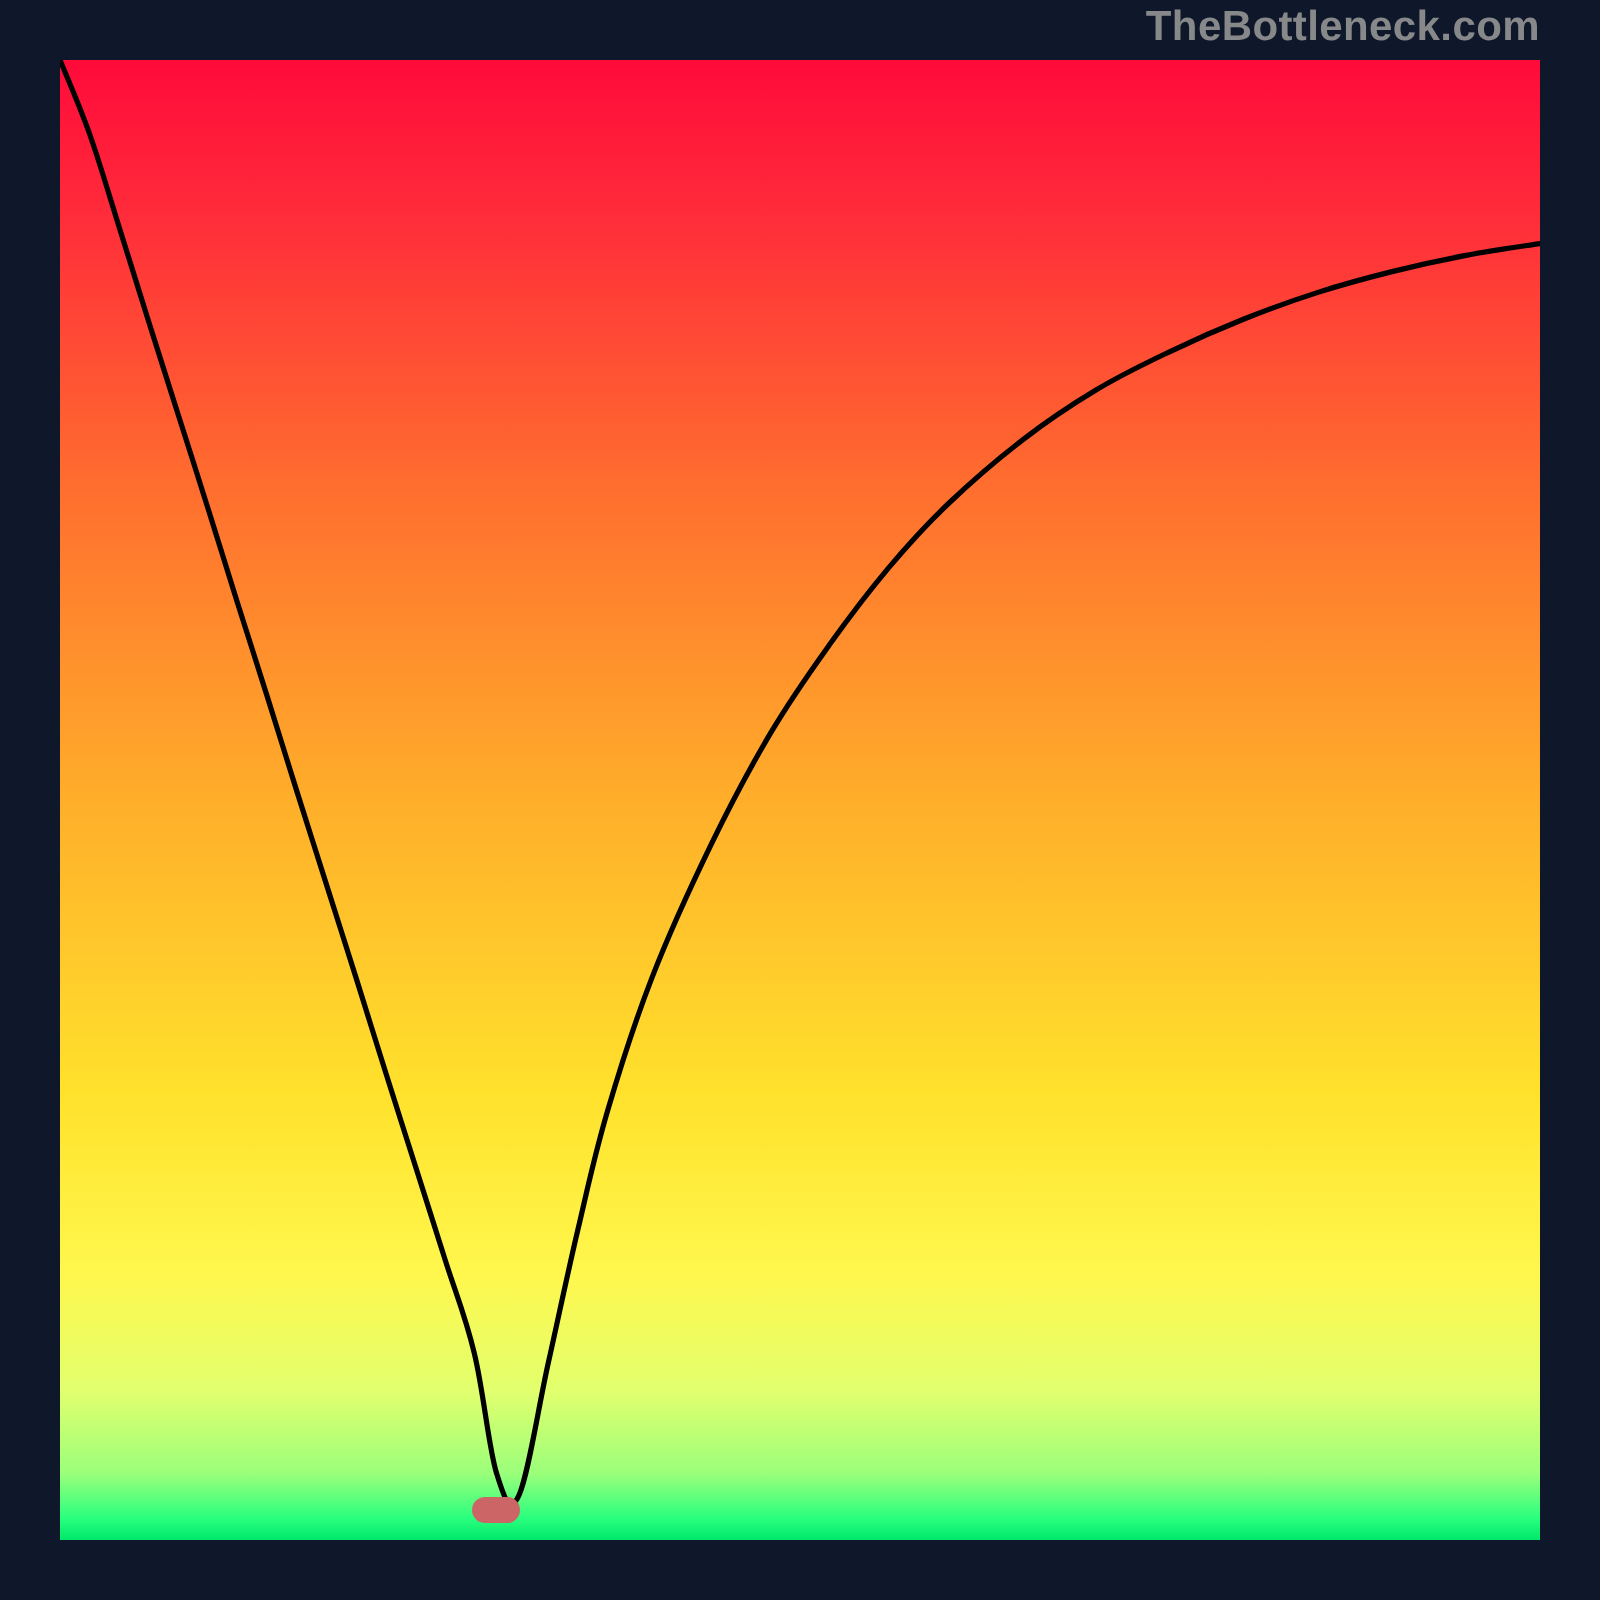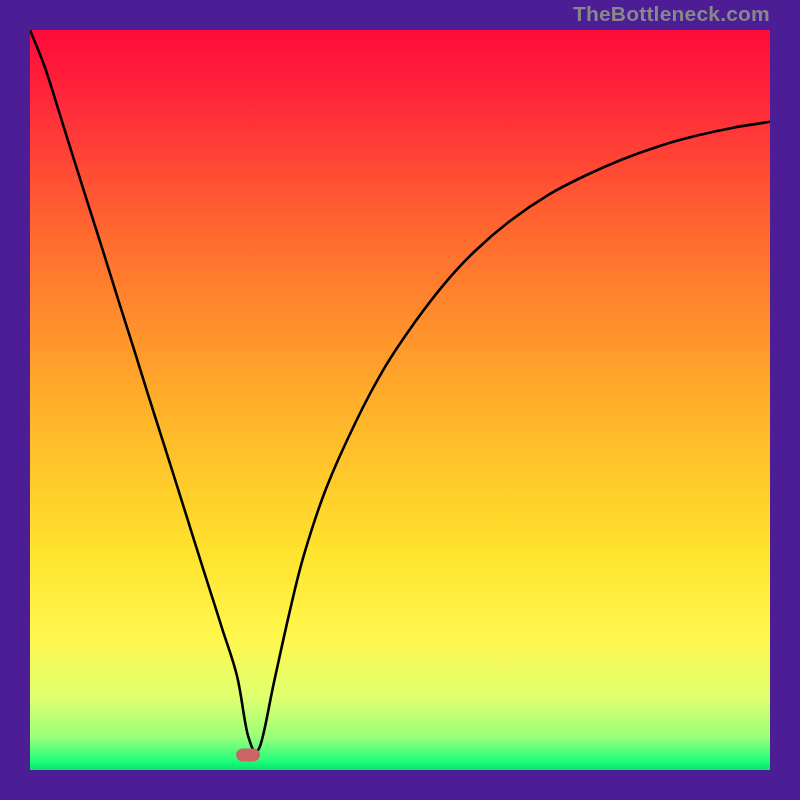--- a/index.html
+++ b/index.html
@@ -1,21 +1,21 @@
 <!DOCTYPE html>
 <html><head>
 <meta charset="utf-8">
 <style>
   * { margin: 0; padding: 0; box-sizing: border-box; }
   html, body { width: 800px; height: 800px; overflow: hidden; background: #000; }
   .frame {
     position: absolute;
     top: 0; left: 0;
     width: 800px; height: 800px;
-    background: #4c1d95;
+    background: #0f172a;
   }
   .plot {
     position: absolute;
     top: 30px;
     left: 30px;
     width: 740px;
     height: 740px;
     overflow: hidden;
   }
   .gradient {

